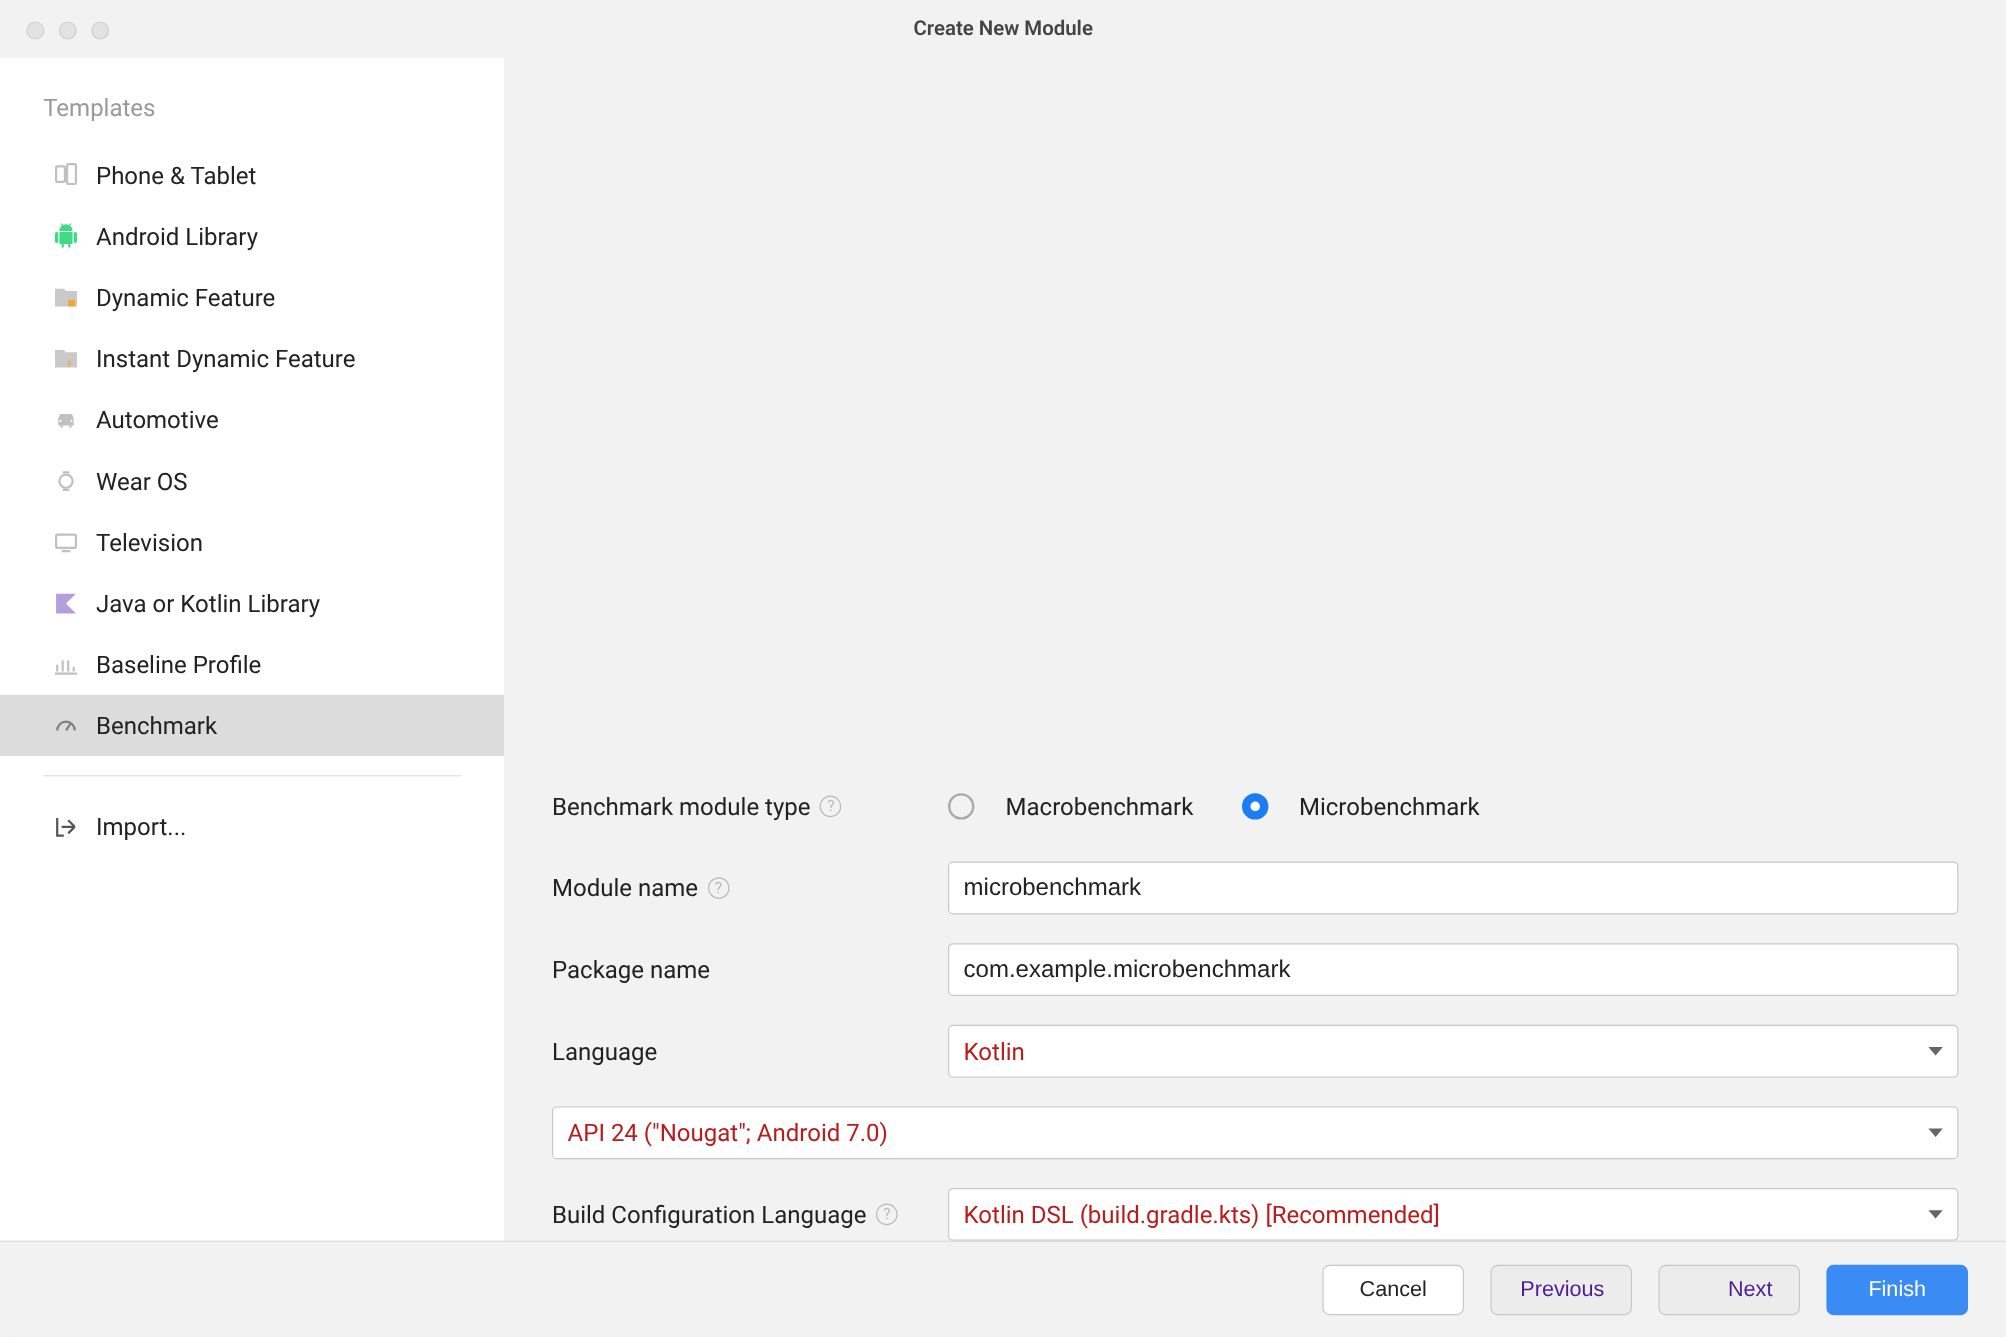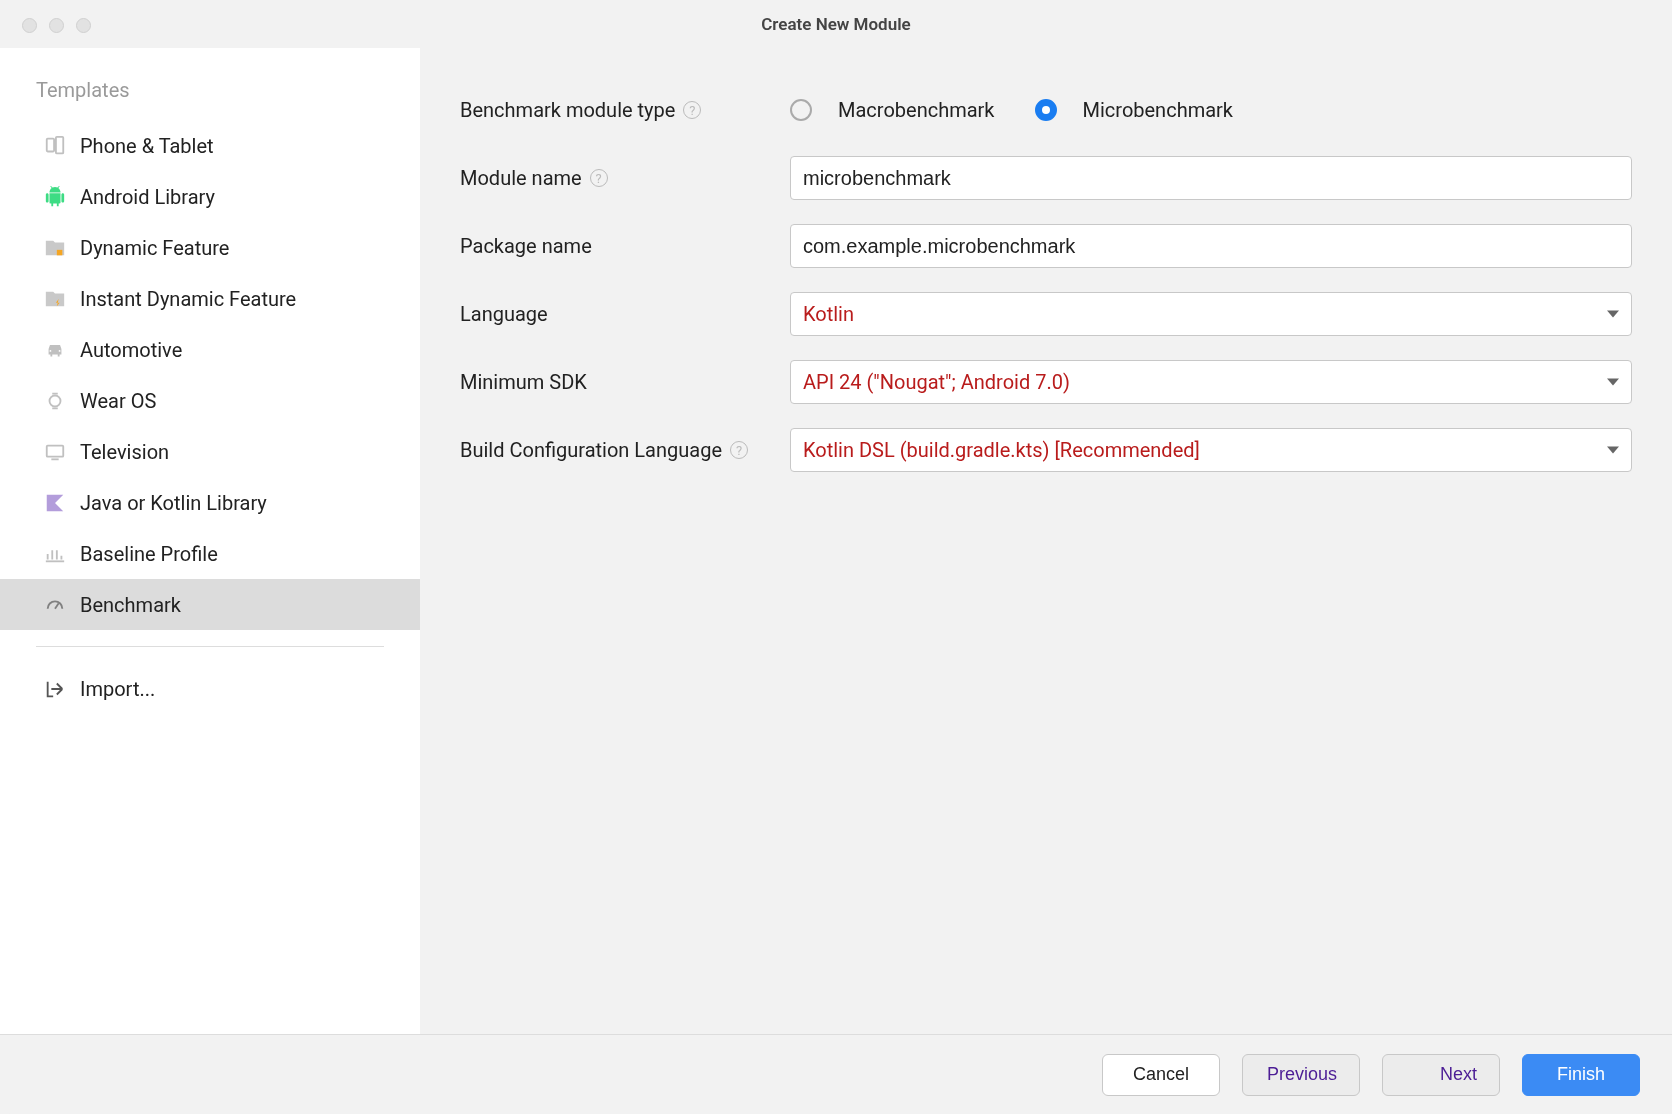--- a/index.html
+++ b/index.html
@@ -94,20 +94,21 @@
     display: inline-flex;
     align-items: center;
     justify-content: center;
     flex-shrink: 0;
   }
   .main {
     flex: 1;
     padding: 40px 40px 0 40px;
     display: flex;
     flex-direction: column;
+    justify-content: flex-end;
   }
   .form {
     display: flex;
     flex-direction: column;
     gap: 24px;
   }
   .form-row {
     display: flex;
     align-items: center;
     min-height: 44px;
@@ -417,23 +418,20 @@
           </div>
           <div class="form-control">
             <div class="select">
               <span>Kotlin</span>
               <span class="select-caret"></span>
             </div>
           </div>
         </div>
 
         <div class="form-row">
-          <div class="form-label">
-            <span>Minimum SDK</span>
-          </div>
           <div class="form-control">
             <div class="select">
               <span>API 24 ("Nougat"; Android 7.0)</span>
               <span class="select-caret"></span>
             </div>
           </div>
         </div>
 
         <div class="form-row">
           <div class="form-label">

